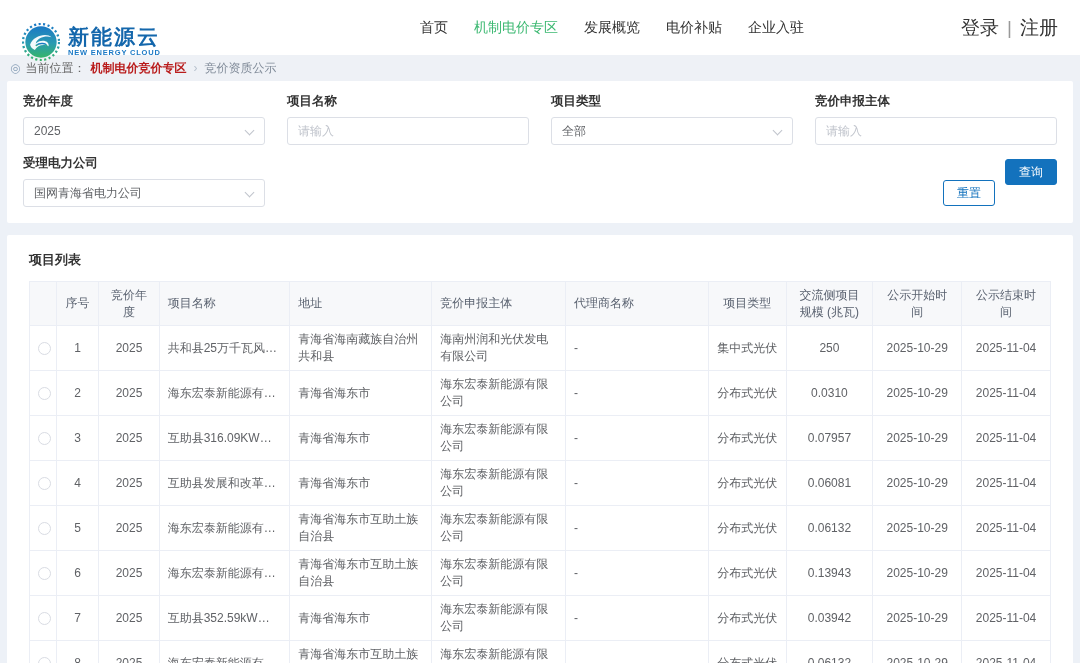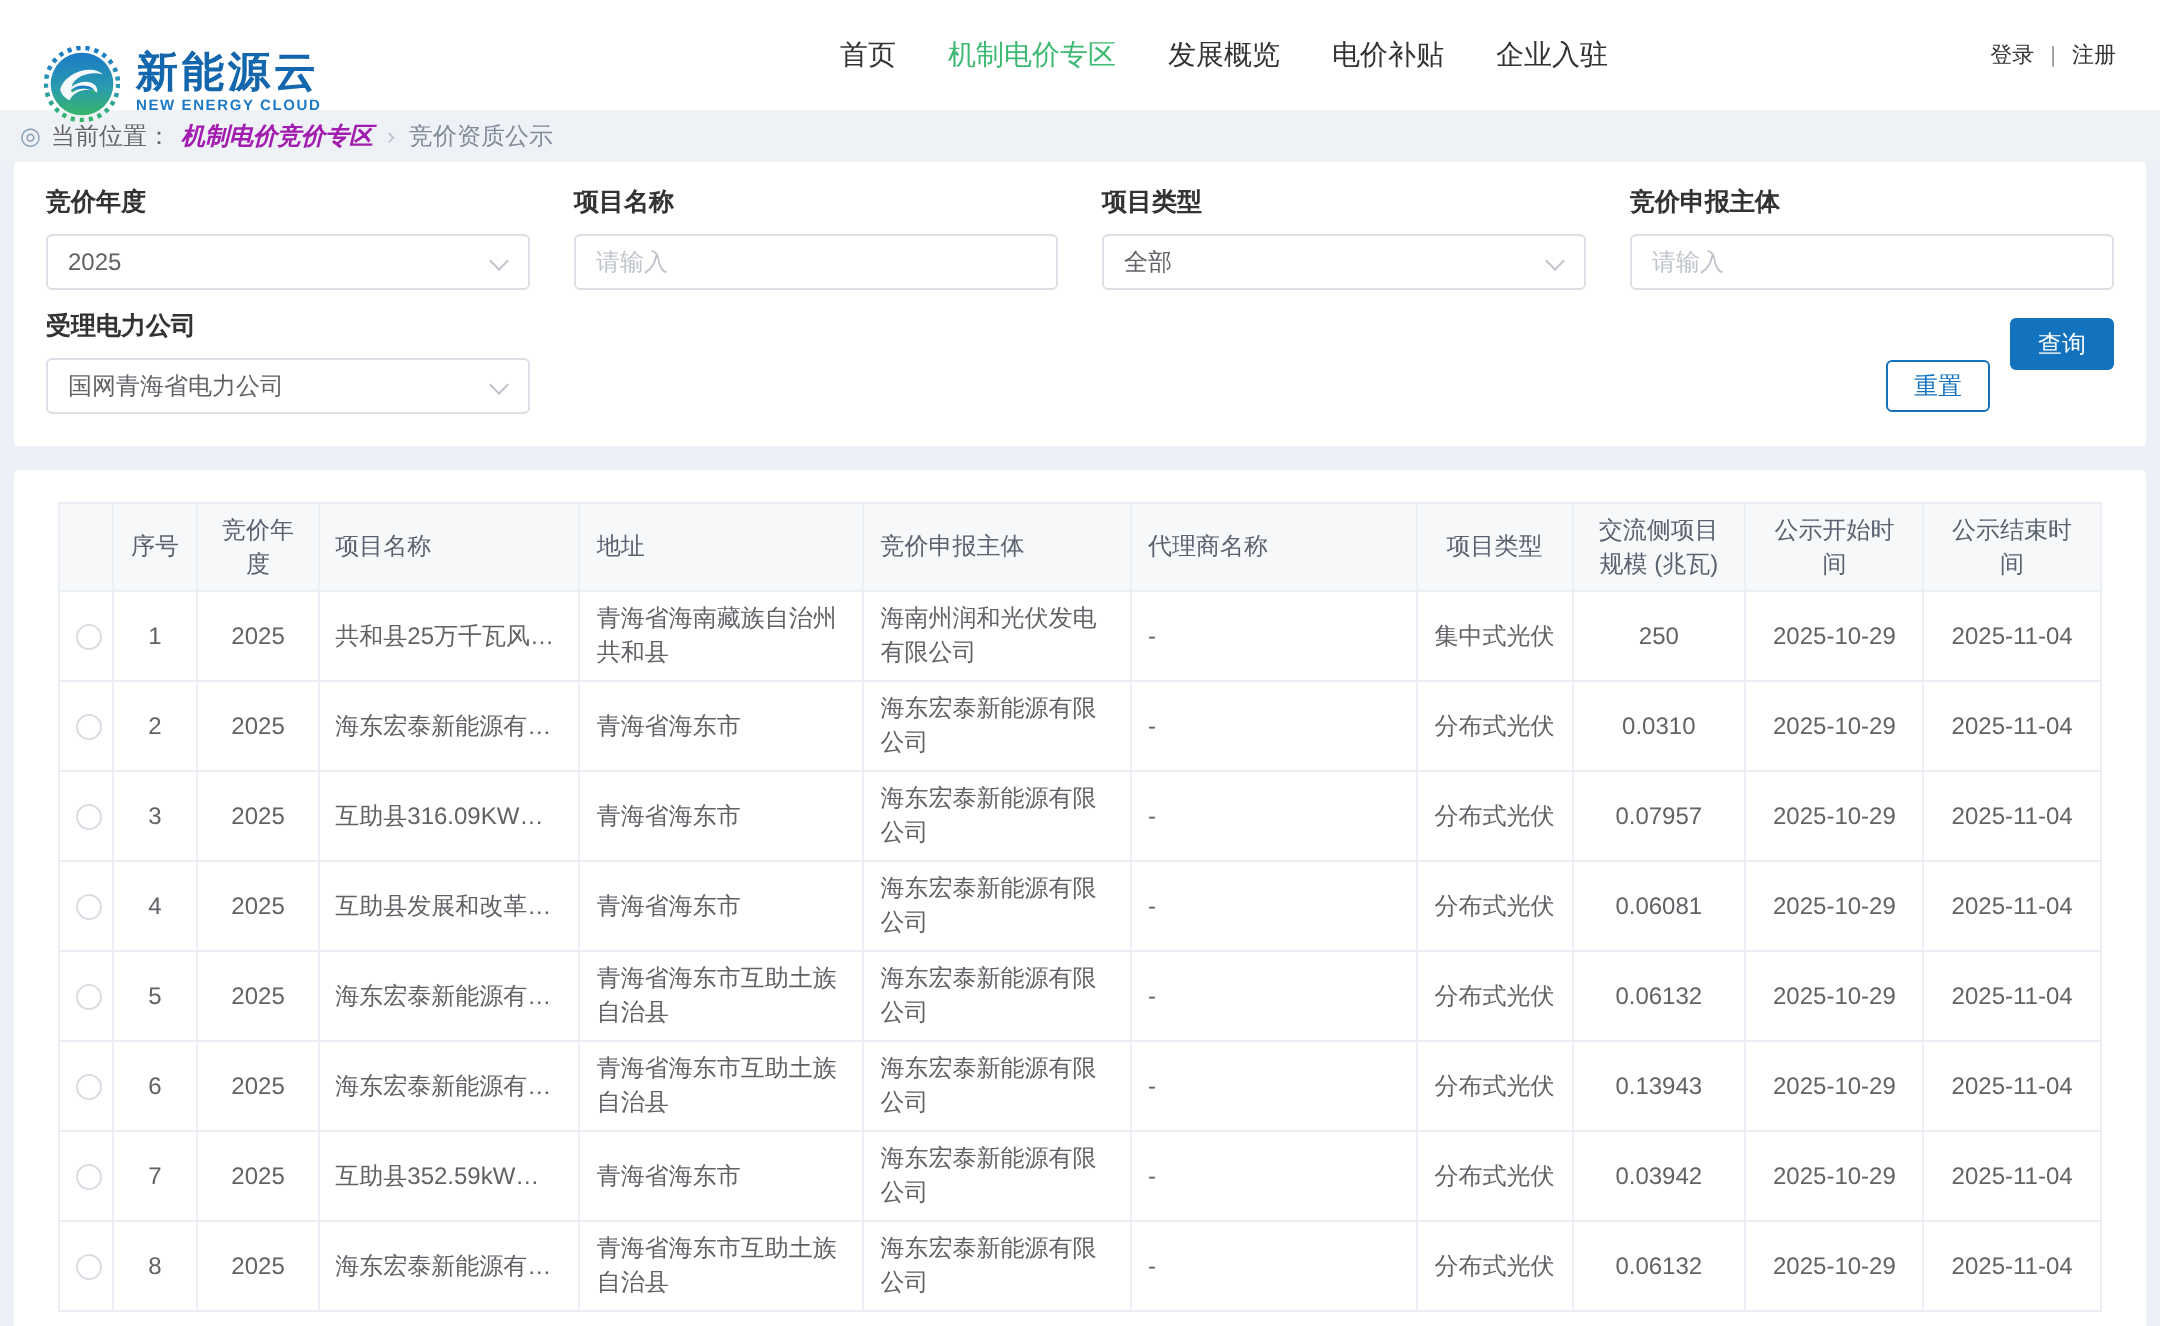--- a/index.html
+++ b/index.html
@@ -12,30 +12,30 @@
   .header {
     height:55px; background:#fff; display:flex; align-items:center;
     padding:0 22px; position:relative;
   }
   .logo { display:flex; align-items:center; gap:8px;margin-top:28px; }
   .logo-text .cn { font-size:21px; font-weight:bold; color:#1467ac; letter-spacing:2px; line-height:1.05; }
   .logo-text .en { font-size:7.5px; color:#1b79c5; letter-spacing:0.8px; font-weight:bold; }
   .main-nav { position:absolute; left:420px; display:flex; gap:26px; }
   .nav-item { font-size:14px; color:#333; cursor:pointer; white-space:nowrap; }
   .nav-item.active { color:#3eb973;font-family:Liberation Serif, serif; }
-  .auth { margin-left:auto; font-size:11px; color:#333; display:flex; gap:8px; align-items:center; }
+  .auth { margin-left:auto; font-size:19px; color:#333; display:flex; gap:8px; align-items:center; }
   .auth .sep { color:#999; }
   .auth span { cursor:pointer; }
   
   .breadcrumb {
     height:26px; background:#eef1f6; display:flex; align-items:center;
     padding:0 10px; font-size:12px; color:#666; gap:5px;
   }
   .crumb-icon { color:#8aa0b8; font-size:12px; }
-  .crumb-strong { font-weight:bold; color:#a21caf;font-style:italic; }
+  .crumb-strong { font-weight:bold; color:#b91c1c; }
   .crumb-sep { color:#b9c3cf; margin:0 2px; }
   .crumb-page { color:#808b99; }
   
   .card { background:#fff; margin:0 7px; border-radius:2px; }
   .filter-card { padding:12px 16px 16px; }
   .filter-grid { display:grid; grid-template-columns:repeat(4,1fr); column-gap:22px; row-gap:10px; }
   .field-label { font-size:12.5px; font-weight:bold; color:#333; margin-bottom:7px; }
   .control {
     height:28px; border:1px solid #dcdfe6; border-radius:3px; background:#fff;
     display:flex; align-items:center; padding:0 10px; font-size:12px; color:#606266;
@@ -152,20 +152,21 @@
     <div></div>
       <div></div>
     <div class="filter-actions">
       <div class="btn btn-outline">重置</div>
       <div class="btn btn-solid">查询</div>
     </div>
   </div>
 </div>
 
 <div class="card table-card">
+  <div class="table-title">项目列表</div>
   <table>
     <colgroup>
       <col style="width:2.6%">
         <col style="width:4.2%">
         <col style="width:5.9%">
       <col style="width:12.8%">
         <col style="width:13.9%">
         <col style="width:13.1%">
       <col style="width:14%">
         <col style="width:7.6%">

